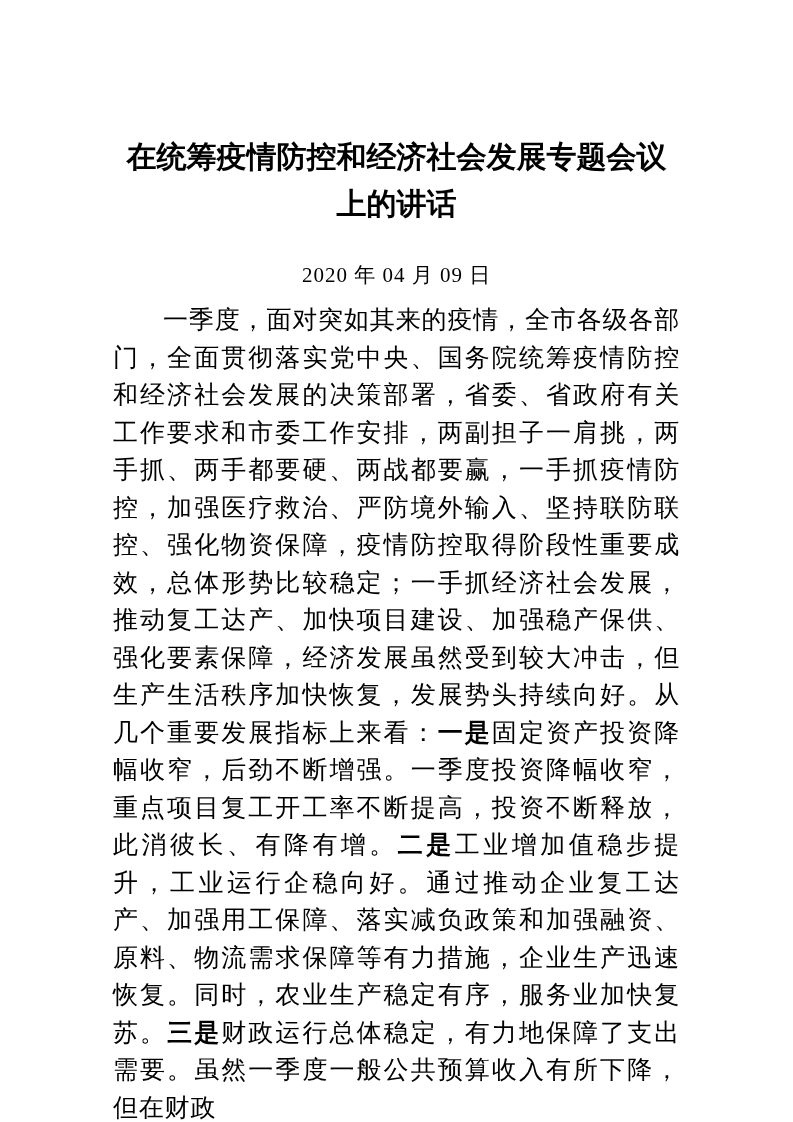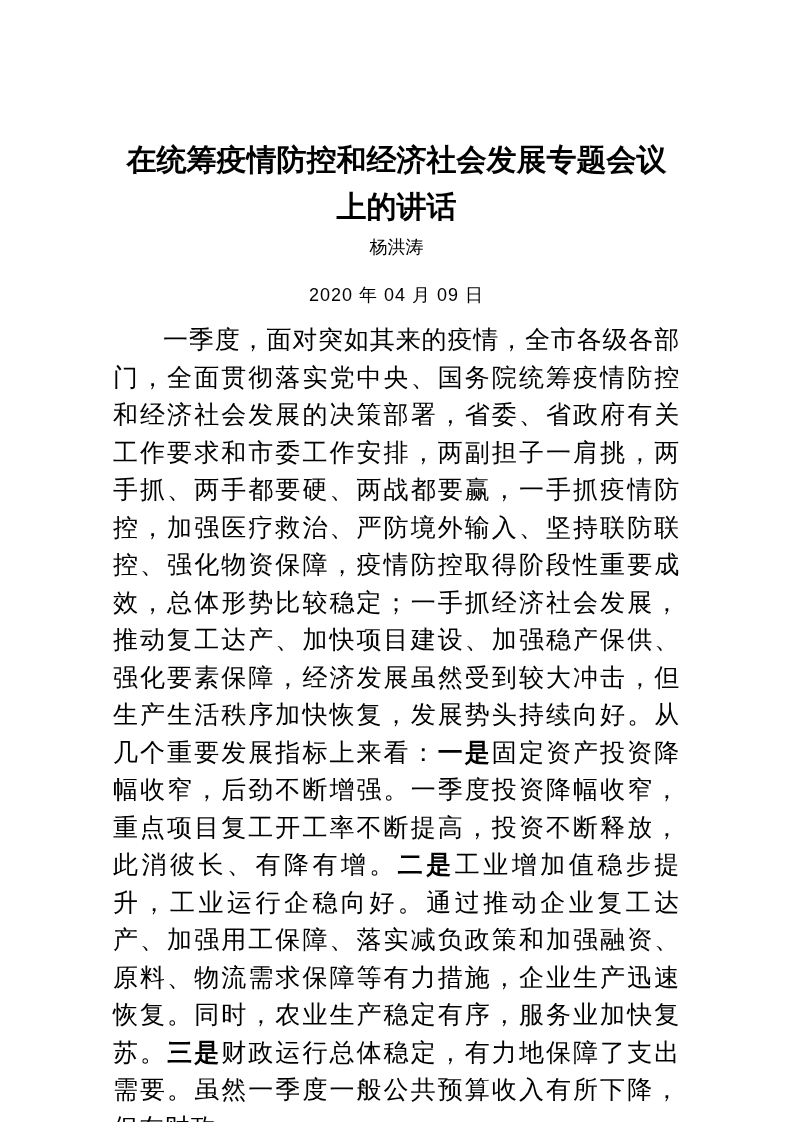--- a/index.html
+++ b/index.html
@@ -18,36 +18,36 @@
     top: 0;
     width: 567px;
   }
   .doc-title {
     margin: 136px auto 0 auto;
     width: 558px;
     font-size: 30px;
     line-height: 47px;
     font-weight: 700;
     text-align: center;
-    font-family: Liberation Serif, serif;
+    font-family: Liberation Mono, monospace;
   }
   .doc-author {
     margin-top: 4px;
     font-size: 18px;
     line-height: 26px;
     text-align: center;
     font-family: "Liberation Serif", serif;
   }
   .doc-date {
-    margin-top: 20px;
-    font-size: 18px;
+    margin-top: 30px;
+    font-size: 21px;
     line-height: 30px;
     text-align: center;
     letter-spacing: 1px;
-    font-family: Liberation Sans, sans-serif;
+    font-family: Liberation Serif, serif;
   }
   .section-heading {
     margin-top: 48px;
     font-size: 21px;
     line-height: 30px;
     font-weight: 700;
     text-indent: 2em;
     letter-spacing: 0.2px;
     font-family: "Liberation Sans", sans-serif;
   }
@@ -62,17 +62,16 @@
     font-family: "Liberation Serif", serif;
   }
   .body-paragraph .bold { font-weight: 700; }
 </style>
 </head>
 <body>
 
 <div class="page">
   <div class="content">
     <h1 class="doc-title">在统筹疫情防控和经济社会发展专题会议上的讲话</h1>
-    <div class="doc-author">杨洪涛</div>
     <div class="doc-date">2020 年 04 月 09 日</div>
     <p class="body-paragraph"><span>一季度，面对突如其来的疫情，全市各级各部门，全面贯彻落实党中央、国务院统筹疫情防控和经济社会发展的决策部署，省委、省政府有关工作要求和市委工作安排，两副担子一肩挑，两手抓、两手都要硬、两战都要赢，一手抓疫情防控，加强医疗救治、严防境外输入、坚持联防联控、强化物资保障，疫情防控取得阶段性重要成效，总体形势比较稳定；一手抓经济社会发展，推动复工达产、加快项目建设、加强稳产保供、强化要素保障，经济发展虽然受到较大冲击，但生产生活秩序加快恢复，发展势头持续向好。从几个重要发展指标上来看：</span><span class="bold">一是</span><span>固定资产投资降幅收窄，后劲不断增强。一季度投资降幅收窄，重点项目复工开工率不断提高，投资不断释放，此消彼长、有降有增。</span><span class="bold">二是</span><span>工业增加值稳步提升，工业运行企稳向好。通过推动企业复工达产、加强用工保障、落实减负政策和加强融资、原料、物流需求保障等有力措施，企业生产迅速恢复。同时，农业生产稳定有序，服务业加快复苏。</span><span class="bold">三是</span><span>财政运行总体稳定，有力地保障了支出需要。虽然一季度一般公共预算收入有所下降，但在财政</span></p>
   </div>
 </div>
 
 </body></html>

